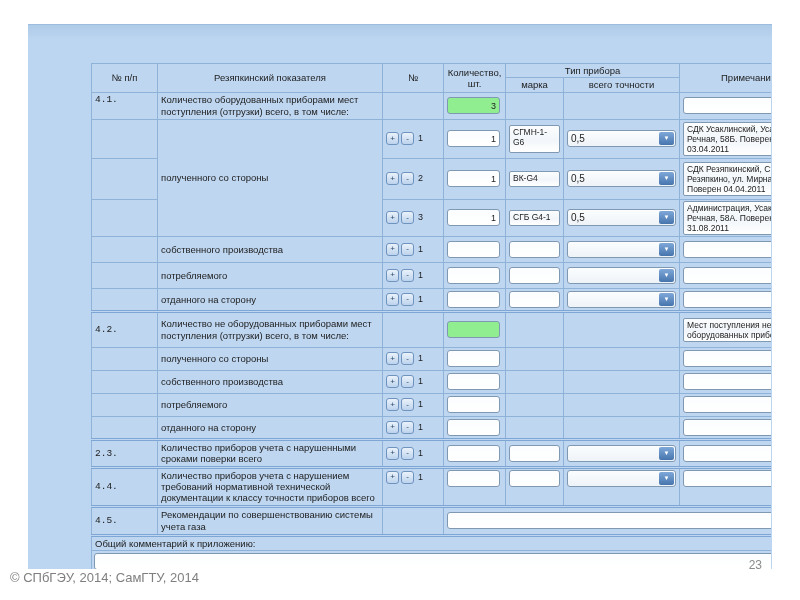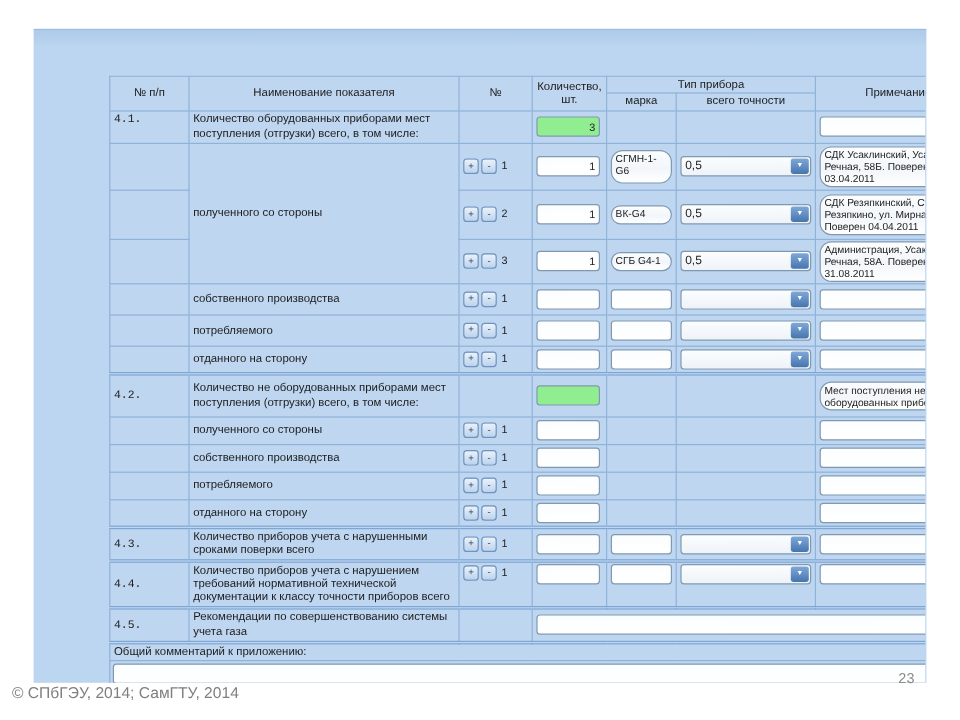--- a/index.html
+++ b/index.html
@@ -33,21 +33,21 @@
     border:1px solid #8fb2d9;padding:1px 3px;vertical-align:middle;
     font-size:9.5px;line-height:1.2;overflow:hidden;
   }
   tr.hdr td{text-align:center;padding:1px 2px;}
   tr.grp td{border-top:3px double #7ea6d4;}
   td.c-label{padding-left:5px;}
   td.c-numcol{padding-left:5px;font-family:Liberation Mono, monospace;}
   
   .textbox{
     background:linear-gradient(#fbfdfe,#f2f6fa 55%,#ffffff);
-    border:1px solid #8099b3;border-radius:10px;
+    border:1px solid #8099b3;border-radius:2px;
     font-size:8.5px;line-height:1.18;padding:1px 3px;
     min-height:12px;color:#222;
   }
   input.textin{
     box-sizing:border-box;background:linear-gradient(#fbfdfe,#ffffff);
     border:1px solid #8099b3;border-radius:3px;height:17px;
     font-family:"Liberation Sans", sans-serif;font-size:9px;
     padding:0 3px;color:#222;width:100%;
   }
   input.qty{text-align:right;width:53px;}
@@ -89,21 +89,21 @@
           <col style="width:61px">
       <col style="width:62px">
           <col style="width:58px">
           <col style="width:116px">
           <col style="width:138px">
     </colgroup>
 
     <tbody>
           <tr class="hdr" style="height:14px">
       <td rowspan="2">№ п/п</td>
-      <td rowspan="2">Наименование показателя</td>
+      <td rowspan="2">Резяпкинский показателя</td>
       <td rowspan="2">№</td>
       <td rowspan="2">
         <div>Количество,</div>
         <div>шт.</div>
       </td>
       <td colspan="2">Тип прибора</td>
       <td rowspan="2">Примечание</td>
     </tr>
     <tr class="hdr" style="height:14px">
       <td>марка</td>
@@ -323,21 +323,21 @@
         <span class="no-label">1</span>
       </div>
             </td>
       <td><input class="textin qty" style=""></td>
       <td></td>
       <td></td>
       <td><input class="textin" style=""></td>
     </tr>
 
     <tr class="grp" style="height:27px">
-      <td class="c-numcol">4.3.</td>
+      <td class="c-numcol">2.3.</td>
       <td class="c-label">Количество приборов учета с нарушенными сроками поверки всего</td>
       <td>
               <div class="spinrow">
         <button class="spin">+</button>
         <button class="spin">-</button>
         <span class="no-label">1</span>
       </div>
             </td>
       <td><input class="textin qty" style=""></td>
       <td><input class="textin" style=""></td>

